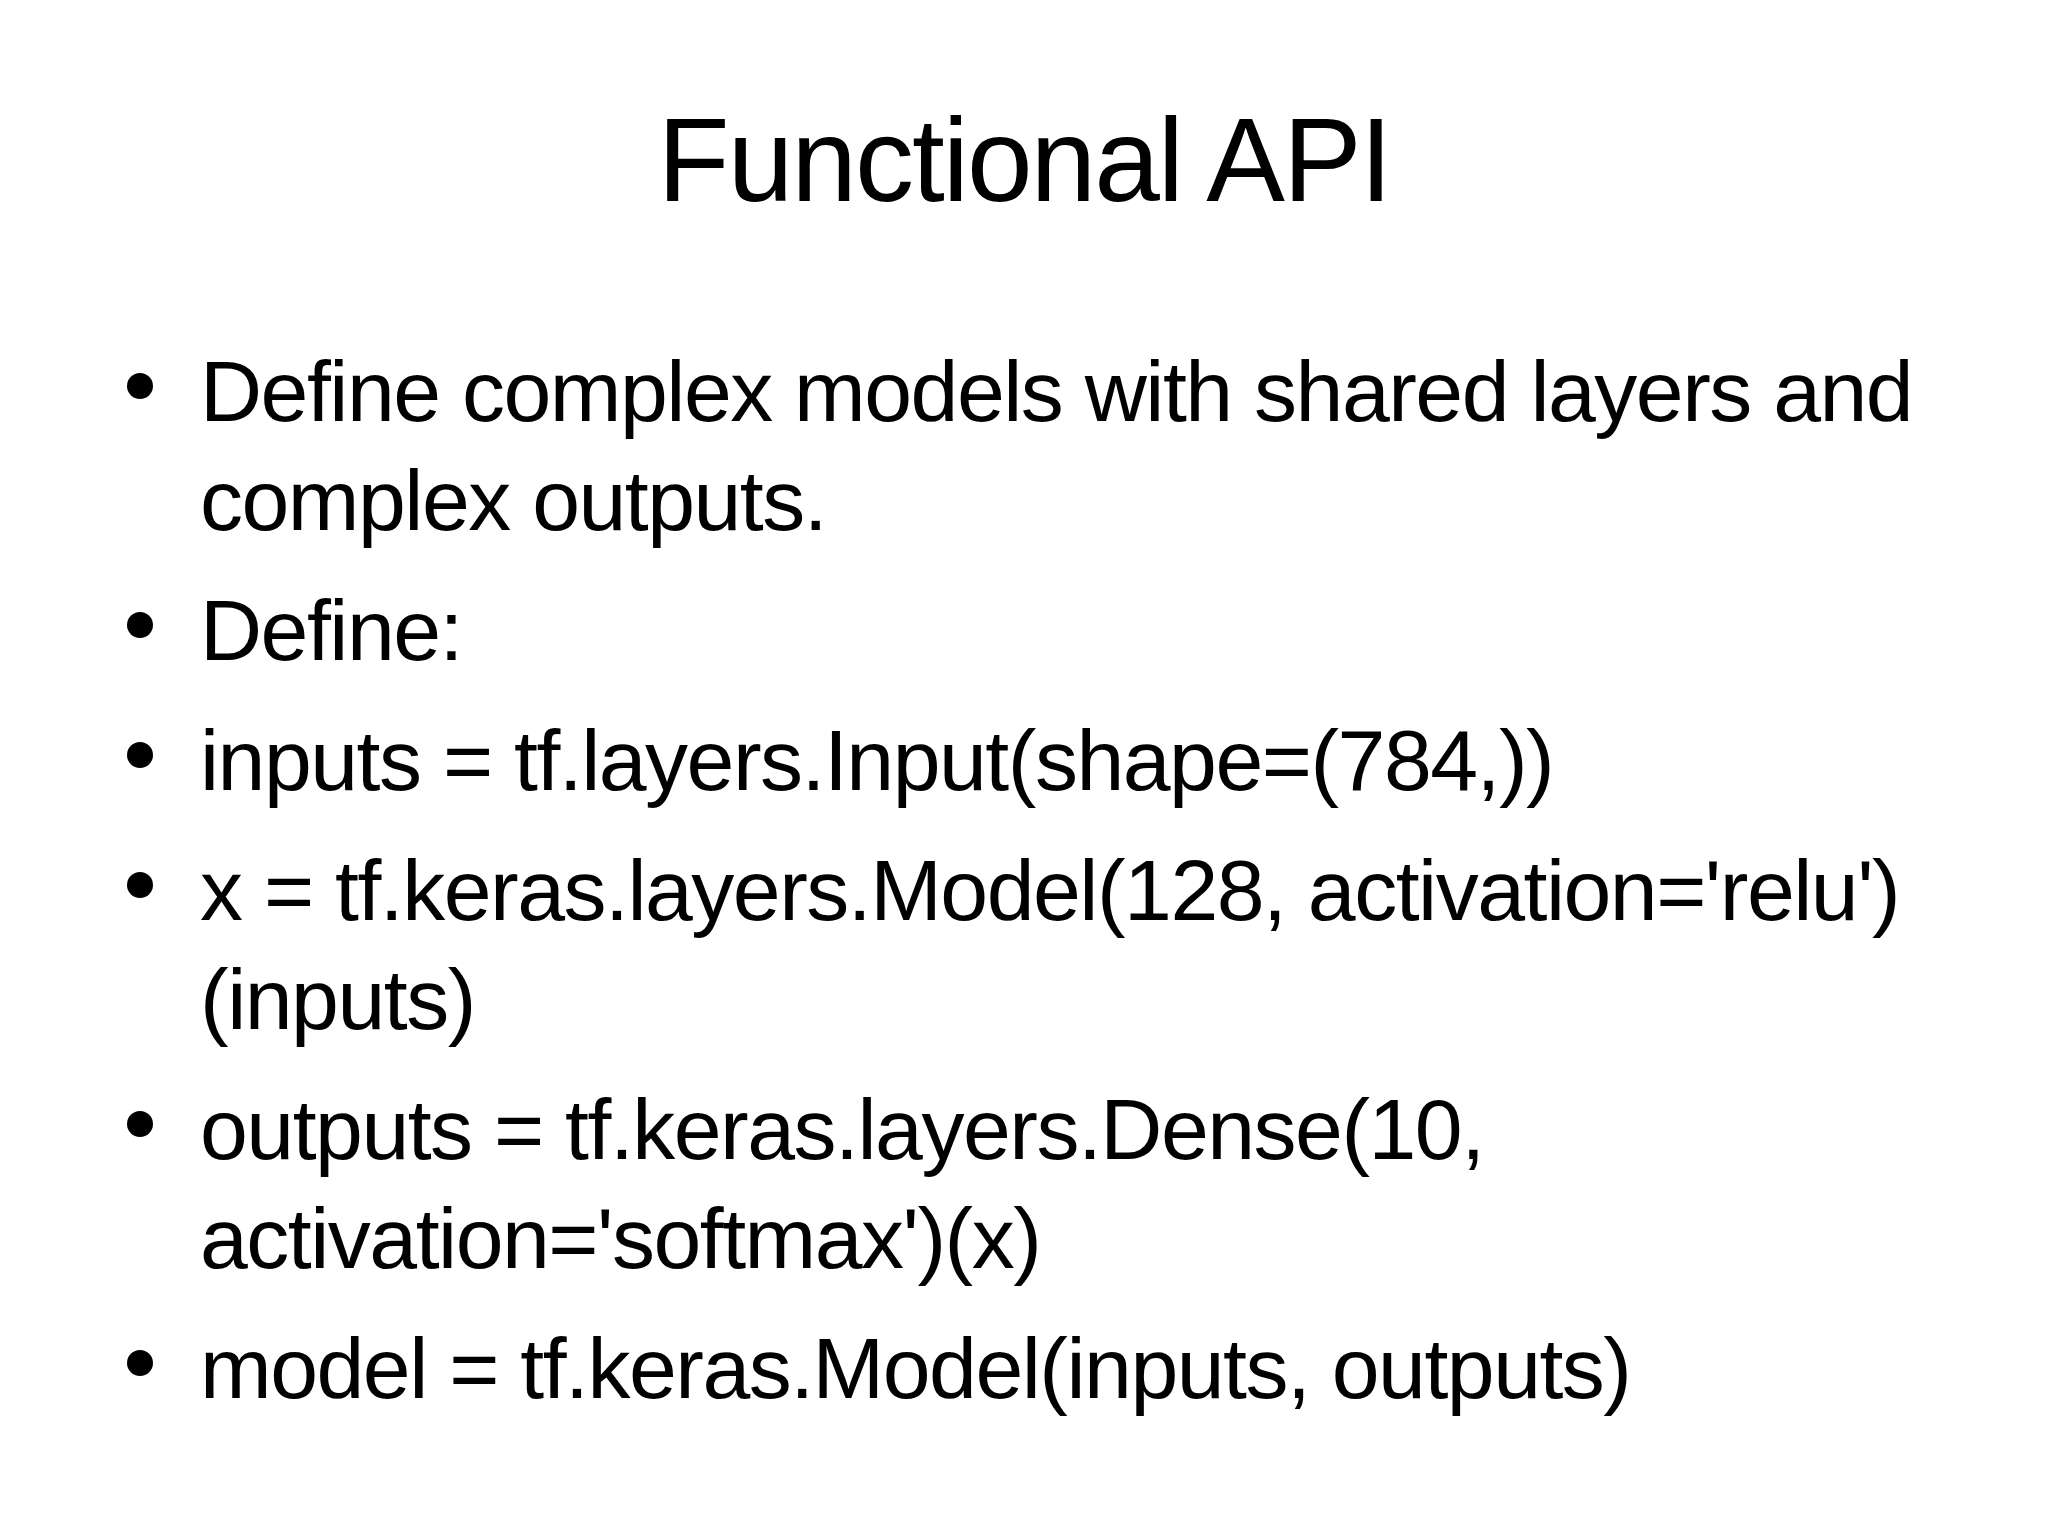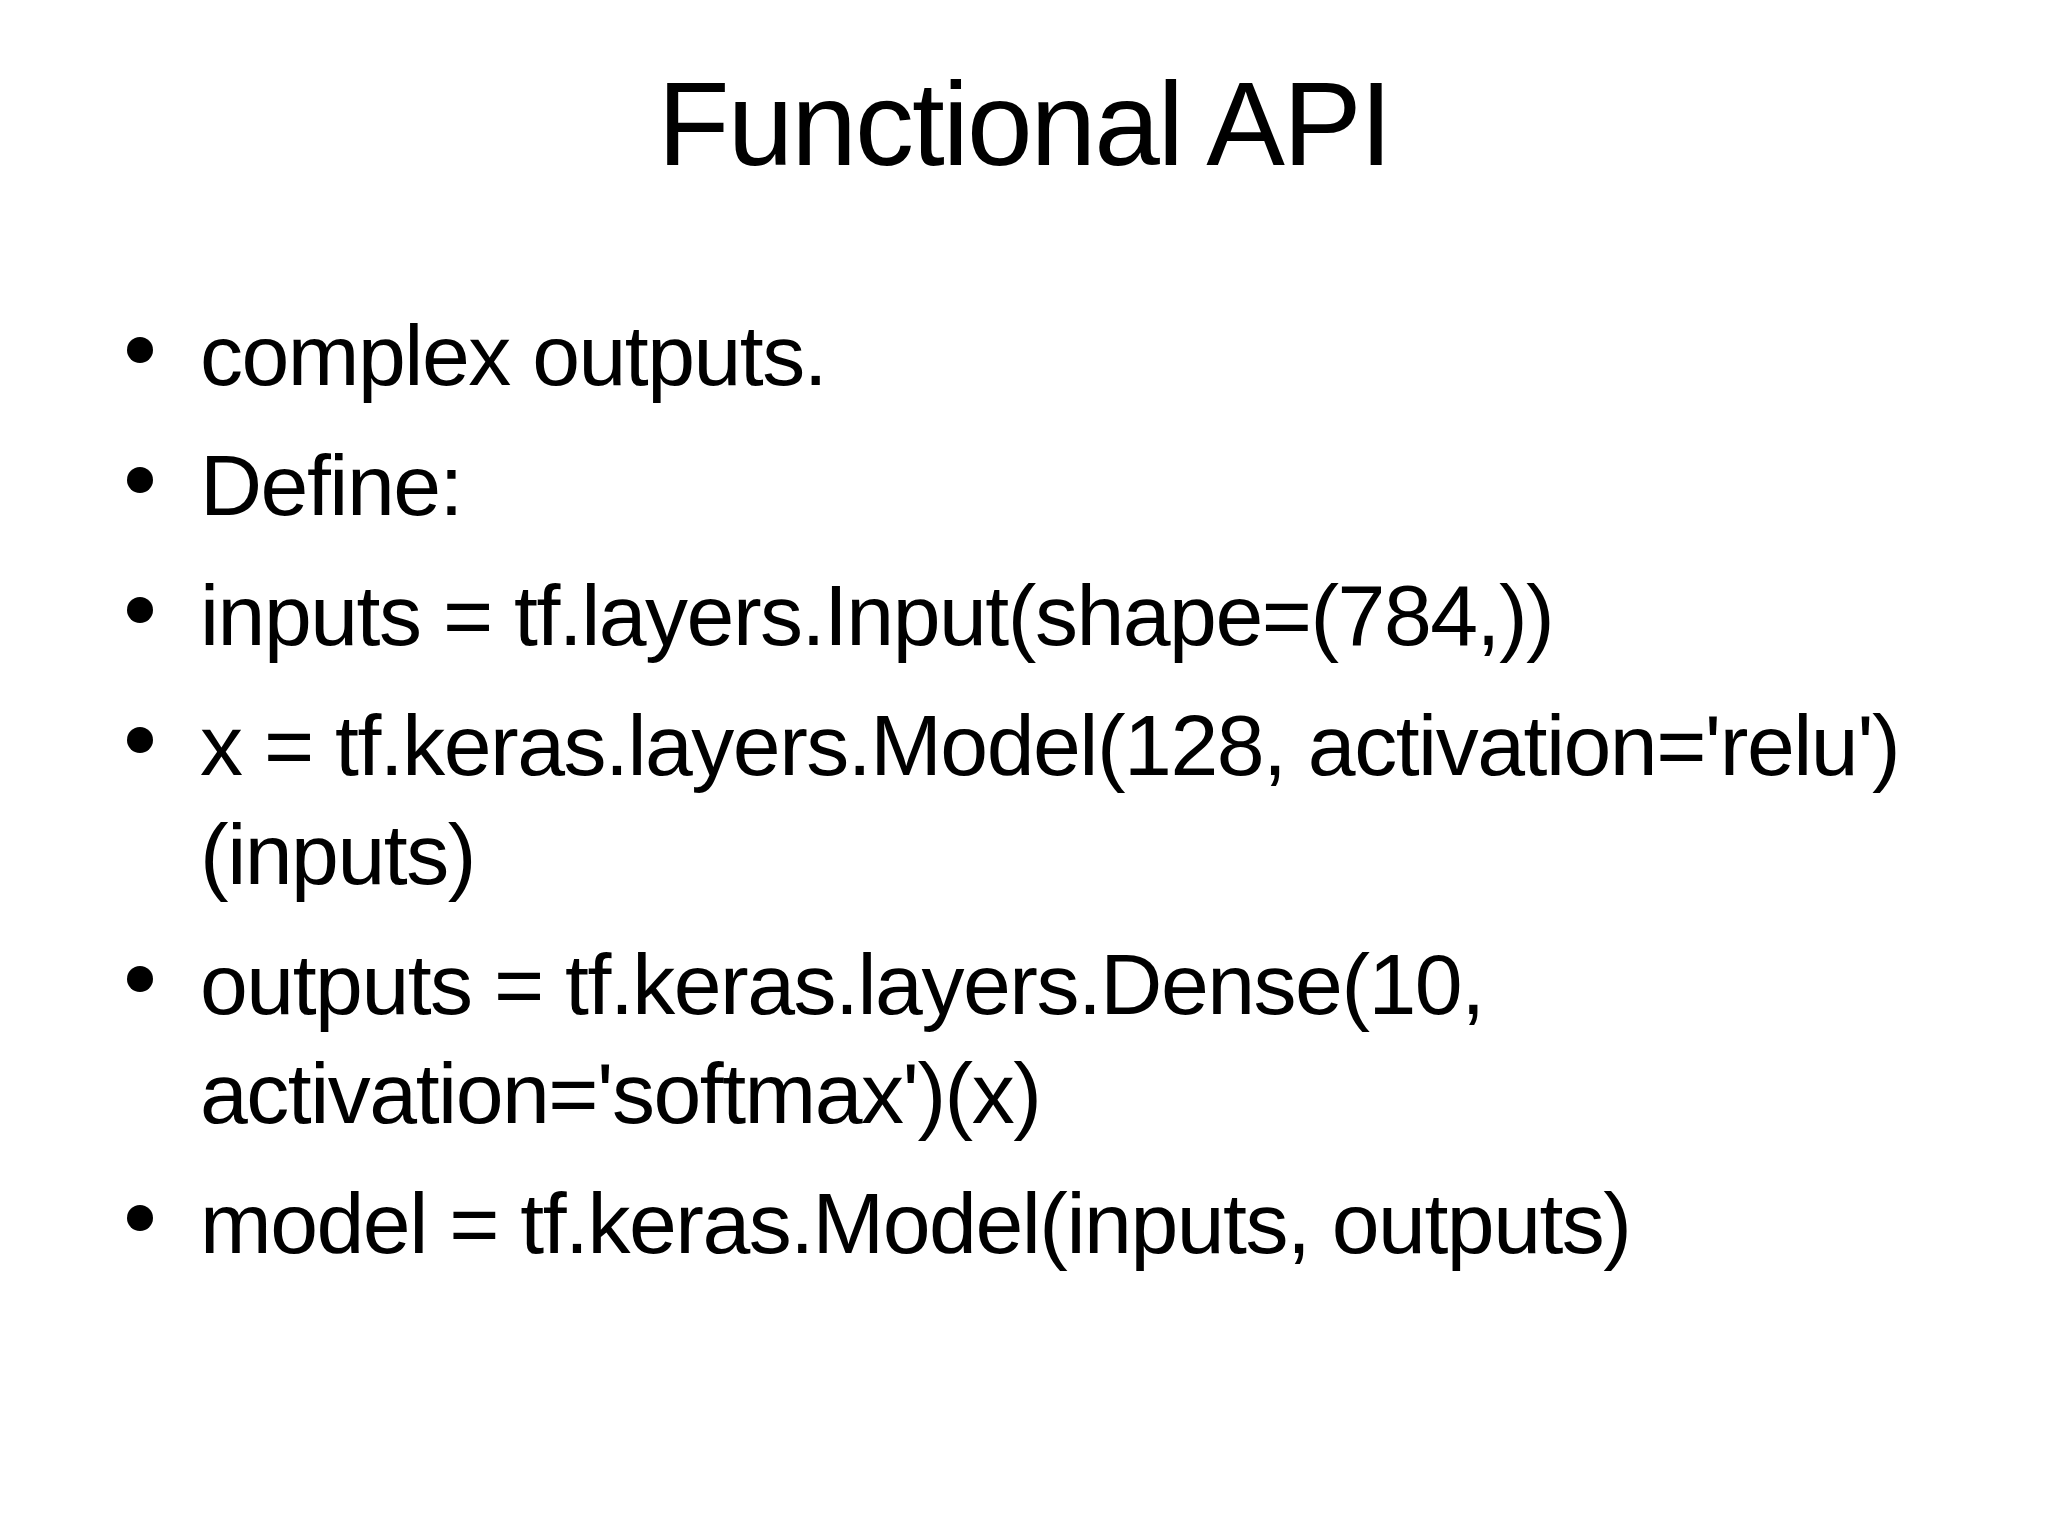--- a/index.html
+++ b/index.html
@@ -12,21 +12,21 @@
     width: 2048px;
     height: 1536px;
     background: #ffffff;
     color: #000000;
     font-family: "Liberation Sans", "DejaVu Sans", sans-serif;
     overflow: hidden;
     box-sizing: border-box;
   }
   .slide-title {
     margin: 0;
-    padding-top: 52px;
+    padding-top: 88px;
     font-size: 118px;
     line-height: 144px;
     font-weight: 400;
     text-align: center;
     letter-spacing: -2px;
     white-space: nowrap;
   }
   .bullet-list {
     list-style: none;
     margin: 105px 0 0 0;
@@ -55,20 +55,21 @@
 </style>
 </head>
 <body>
 
 <div class="slide">
   <h1 class="slide-title">Functional API</h1>
 
   <ul class="bullet-list">
     <li class="bullet-item">
       <span class="bullet-dot-icon"></span>
+      <span class="bullet-line">Define complex models with shared layers and</span>
       <span class="bullet-line">complex outputs.</span>
     </li>
     <li class="bullet-item">
       <span class="bullet-dot-icon"></span>
       <span class="bullet-line">Define:</span>
     </li>
     <li class="bullet-item">
       <span class="bullet-dot-icon"></span>
       <span class="bullet-line">inputs = tf.layers.Input(shape=(784,))</span>
     </li>

